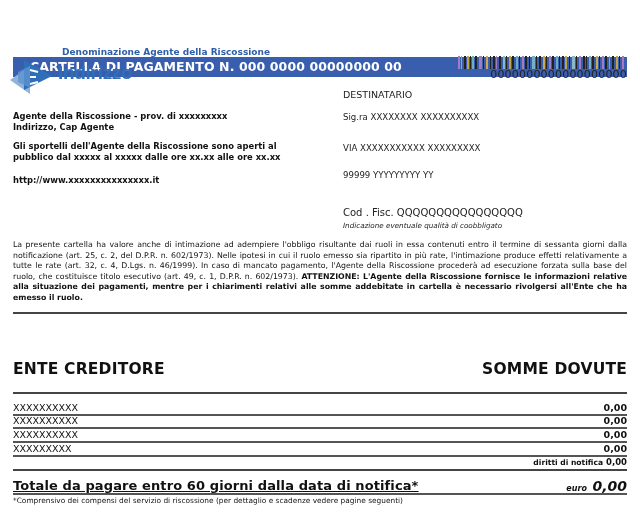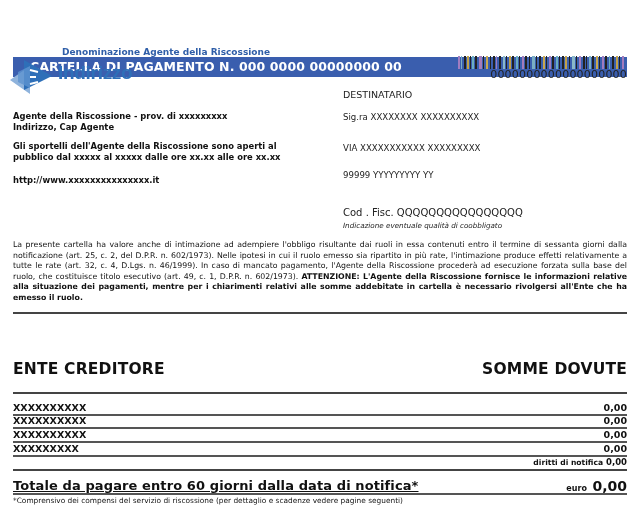--- a/index.html
+++ b/index.html
@@ -31,29 +31,29 @@
 
   .notice {
     left: 13px; top: 240px; width: 614px; font-size: 7.8px; line-height: 10.6px;
     text-align: justify; color: #111;
   }
   .notice .warn { font-weight: bold; }
   .rule { background: #444; height: 2px; left: 13px; width: 614px; }
   .rule.thin { height: 1.5px; background: #555; }
 
   .col-head { top: 360px; font-size: 15.5px; font-weight: bold; color: #111; letter-spacing: 0.2px; }
-  .row-label { left: 13px; font-size: 9.5px; font-weight: bold; line-height: 12px; text-align: right; }
+  .row-label { left: 13px; font-size: 9.5px; font-weight: normal; line-height: 12px; text-align: right; }
   .row-amount { right: 13px; font-size: 9.5px; font-weight: bold; line-height: 12px; text-align: right; }
   .fee { right: 13px; font-size: 8.5px; font-weight: bold; text-align: right; line-height: 12px; }
   .fee .lbl { font-size: 7.6px; font-weight: bold; }
   .total-label {
     left: 13px; top: 478px; font-size: 13px; font-weight: bold; text-decoration: underline;
     letter-spacing: 0.1px;
   }
-  .total-amount { right: 13px; top: 476px; font-weight: bold; text-align: right; }
+  .total-amount { right: 13px; top: 476px; font-weight: bold; text-align: right; font-style: italic; }
   .total-amount .cur { font-size: 8px; }
   .total-amount .val { font-size: 14px; }
   .footnote { left: 13px; top: 496px; font-size: 7.4px; color: #111; text-align: center; }
 </style>
 </head>
 <body>
 
 <div class="abs header-bar">
   <span>CARTELLA DI PAGAMENTO N.  000 0000 00000000 00</span>
 </div>

